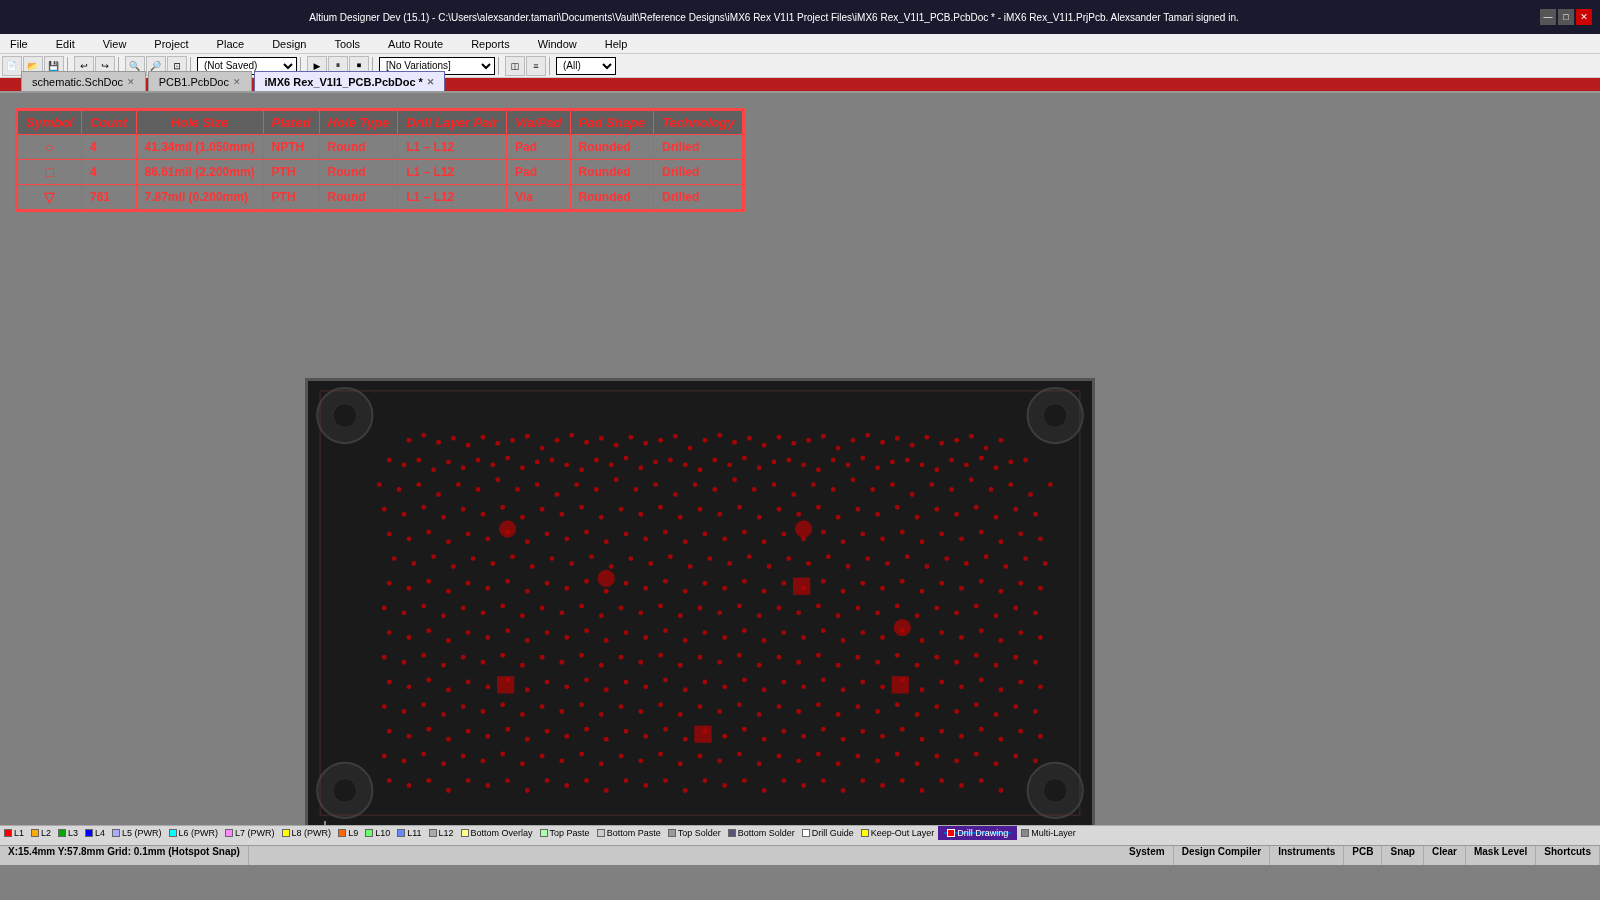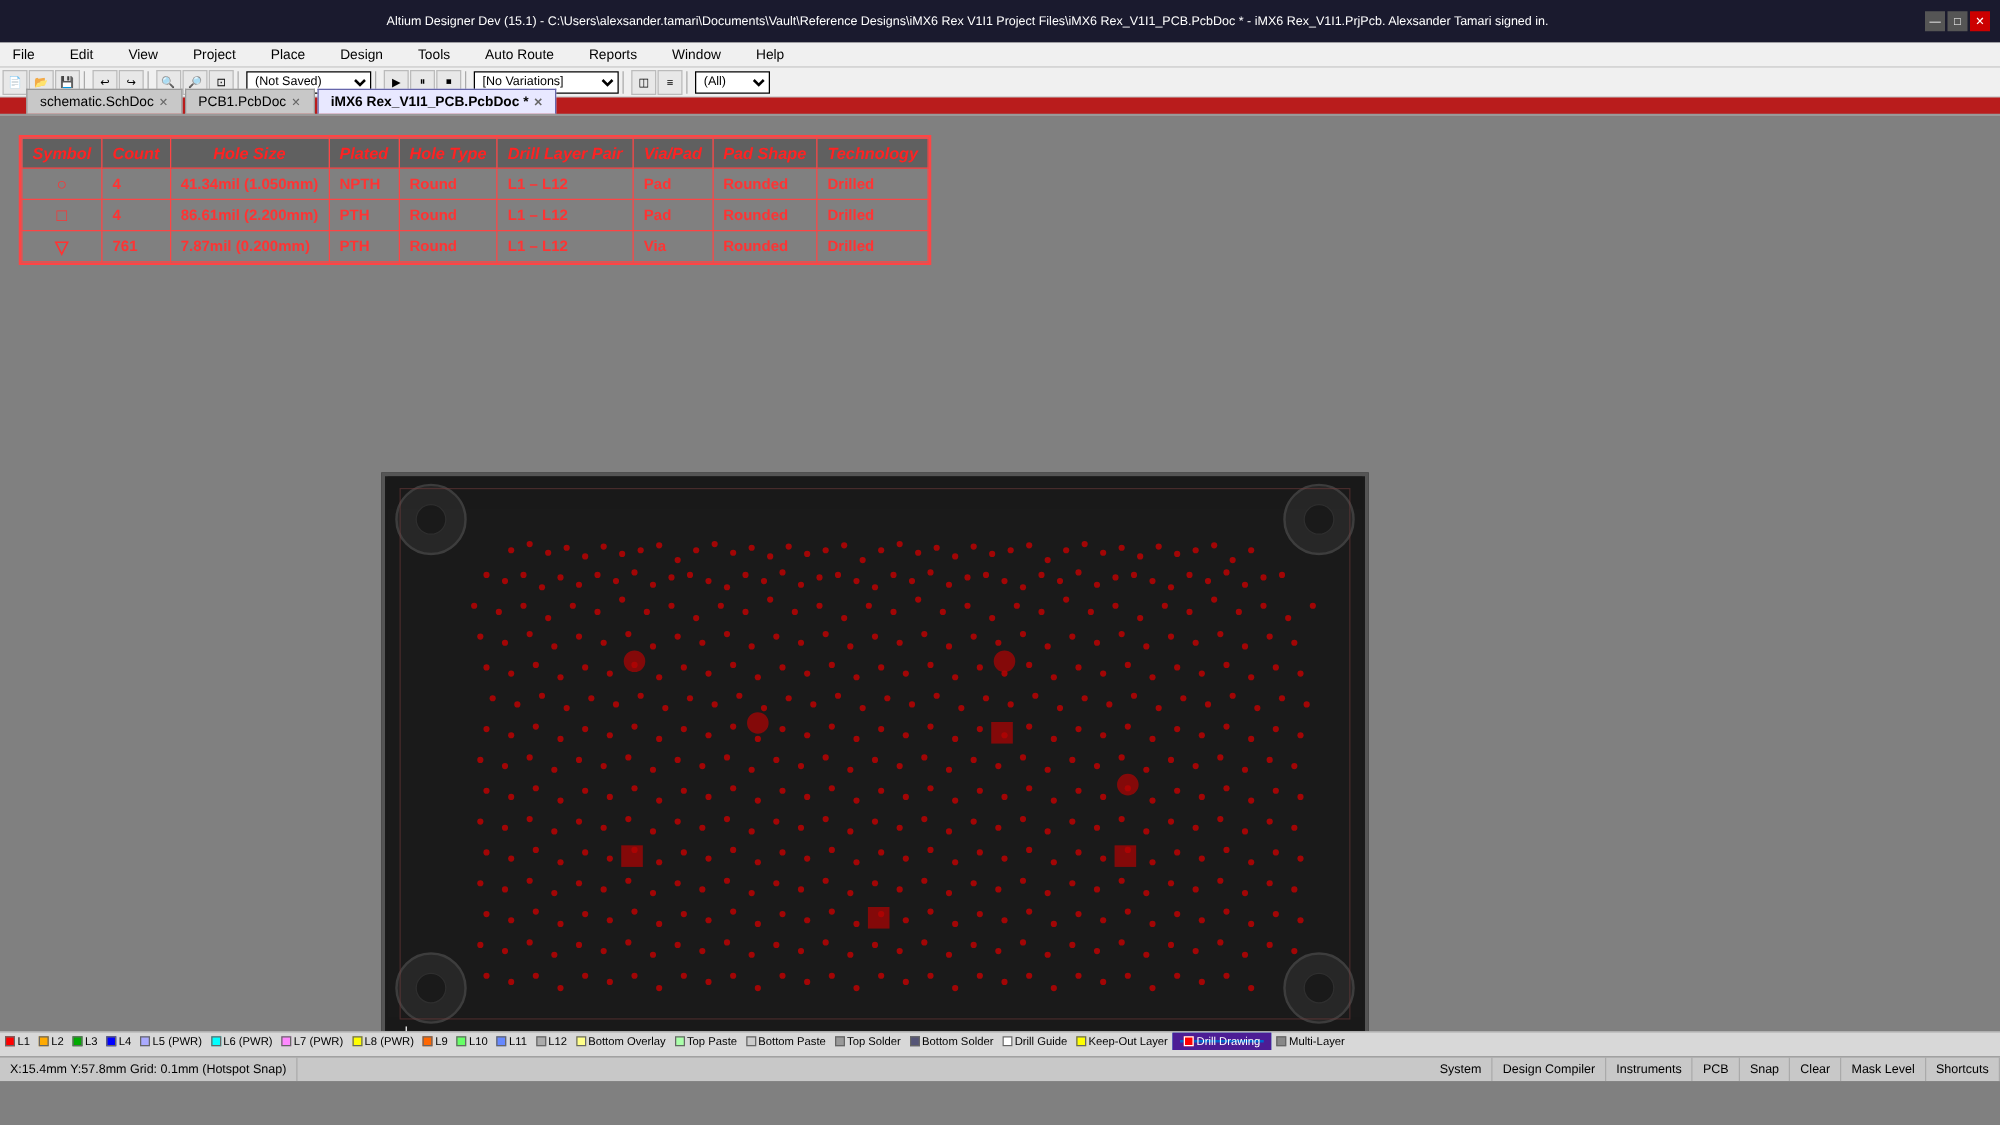--- a/index.html
+++ b/index.html
@@ -164,21 +164,21 @@
       height: 20px;
       display: flex;
       align-items: center;
       font-size: 10px;
       border-top: 1px solid #999;
     }
     .status-section {
       padding: 0 8px;
       border-right: 1px solid #aaa;
       height: 100%;
-      display: flex; align-items: center;
+      display: flex; align-items: flex-start; font-weight: bold;
     }
 
     
     #layer-bar {
       position: absolute;
       bottom: 20px;
       left: 0;
       right: 0;
       background: #d8d8d8;
       height: 20px;

